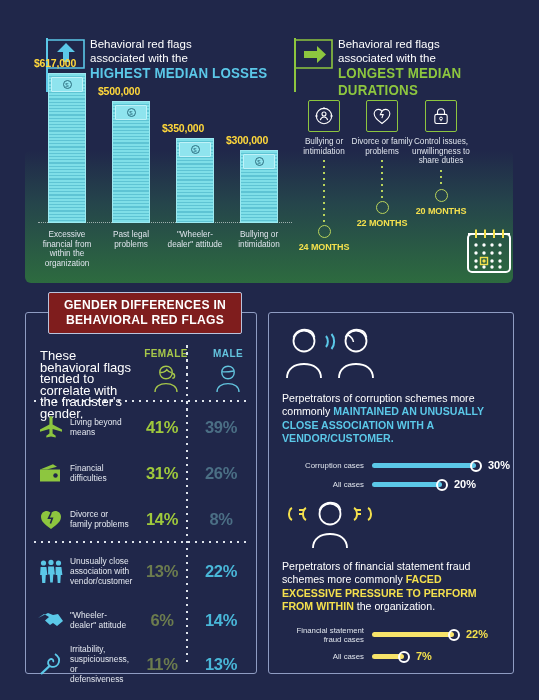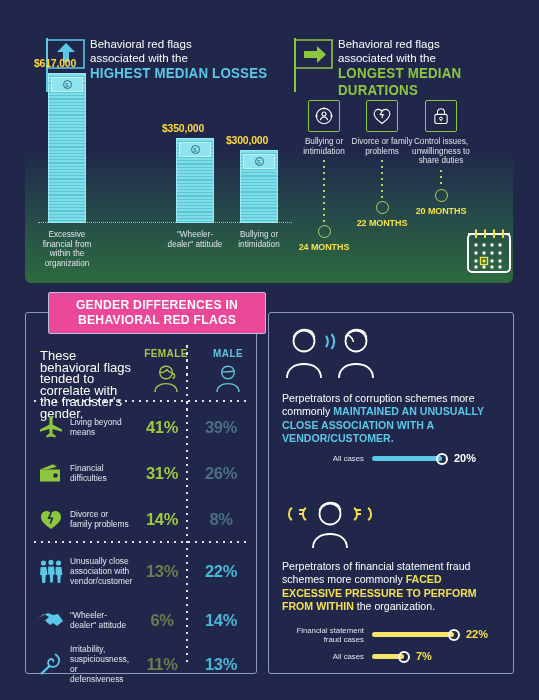--- a/index.html
+++ b/index.html
@@ -71,22 +71,22 @@
     font-family:"Liberation Sans Narrow","Liberation Sans",sans-serif;}
 
   .calendar{position:absolute;left:463px;top:228px;width:52px;height:48px;}
 
   
   .gpanel{
     position:absolute;left:25px;top:312px;width:232px;height:362px;
     border:1.4px solid #8f9cc2;border-radius:3px;box-sizing:border-box;
   }
   .gtitle{
-    position:absolute;left:48px;top:292px;width:218px;
-    border:1.3px solid #b9c3dd;background:#ec4899;box-sizing:border-box;
+    position:absolute;left:48px;top:292px;width:194px;
+    border:1.3px solid #b9c3dd;background:#7f1d1d;box-sizing:border-box;
     padding:5px 6px 6px;text-align:center;border-radius:2px;z-index:5;
   }
   .gtitle span{display:block;color:#fff;font-size:13.2px;line-height:14.5px;font-weight:700;
     font-family:"Liberation Sans Narrow","Liberation Sans",sans-serif;transform:scaleX(.92);letter-spacing:.3px;}
 
   .g-intro{position:absolute;left:40px;top:350px;width:96px;font-size:13px;line-height:11.6px;color:#ffffff;}
   .g-colhead{position:absolute;top:348px;width:64px;text-align:center;}
   .g-colhead .ch{font-size:10px;font-weight:700;letter-spacing:.4px;
     font-family:"Liberation Sans Narrow","Liberation Sans",sans-serif;}
   .g-colhead.f{left:134px;}
@@ -177,20 +177,30 @@
         <div class="bar-val" style="bottom:154px;">$617,000</div>
         <div class="bar-stack" style="height:150px;">
           <div class="bar-bill">
               <span class="c"></span>
               <span class="s">$</span>
             </div>
         </div>
         <div class="bar-lbl">Excessive financial from within the organization</div>
       </div>
 
+      <div class="bar-col" style="left:72px;">
+        <div class="bar-val" style="bottom:126px;">$500,000</div>
+        <div class="bar-stack" style="height:122px;">
+          <div class="bar-bill">
+              <span class="c"></span>
+              <span class="s">$</span>
+            </div>
+        </div>
+        <div class="bar-lbl">Past legal problems</div>
+      </div>
 
       <div class="bar-col" style="left:136px;">
         <div class="bar-val" style="bottom:89px;">$350,000</div>
         <div class="bar-stack" style="height:85px;">
           <div class="bar-bill">
               <span class="c"></span>
               <span class="s">$</span>
             </div>
         </div>
         <div class="bar-lbl">"Wheeler-dealer" attitude</div>
@@ -408,20 +418,28 @@
         <path d="M66 9c3 1.5 5 4 5.5 7" fill="none" stroke="#ffffff" stroke-width="1.5"></path>
         <path d="M57 52c0-9.5 7.6-14 17-14s17 4.5 17 14" fill="none" stroke="#ffffff" stroke-width="1.8"></path>
         <path d="M44 10c2.5 3 2.5 8 0 11" fill="none" stroke="#5bc8e8" stroke-width="2"></path>
         <path d="M49.5 8c3.5 4 3.5 11 0 15" fill="none" stroke="#5bc8e8" stroke-width="2"></path>
       </svg>
     </div>
     <div class="rtext" style="margin-top:8px;">
       <span>Perpetrators of corruption schemes more commonly </span><b class="cy">MAINTAINED AN UNUSUALLY CLOSE ASSOCIATION WITH A VENDOR/CUSTOMER.</b>
     </div>
 
+    <div class="barrow" style="margin-top:14px;">
+      <div class="blbl">Corruption cases</div>
+      <div class="btrack">
+        <div class="bfill cy-fill" style="width:104px;"></div>
+        <div class="bknob cy-knob" style="left:98px;"></div>
+        <div class="bpct cy-pct" style="left:116px;">30%</div>
+      </div>
+    </div>
     <div class="barrow">
       <div class="blbl">All cases</div>
       <div class="btrack">
         <div class="bfill cy-fill" style="width:70px;"></div>
         <div class="bknob cy-knob" style="left:64px;"></div>
         <div class="bpct cy-pct" style="left:82px;">20%</div>
       </div>
     </div>
   </div>
 

